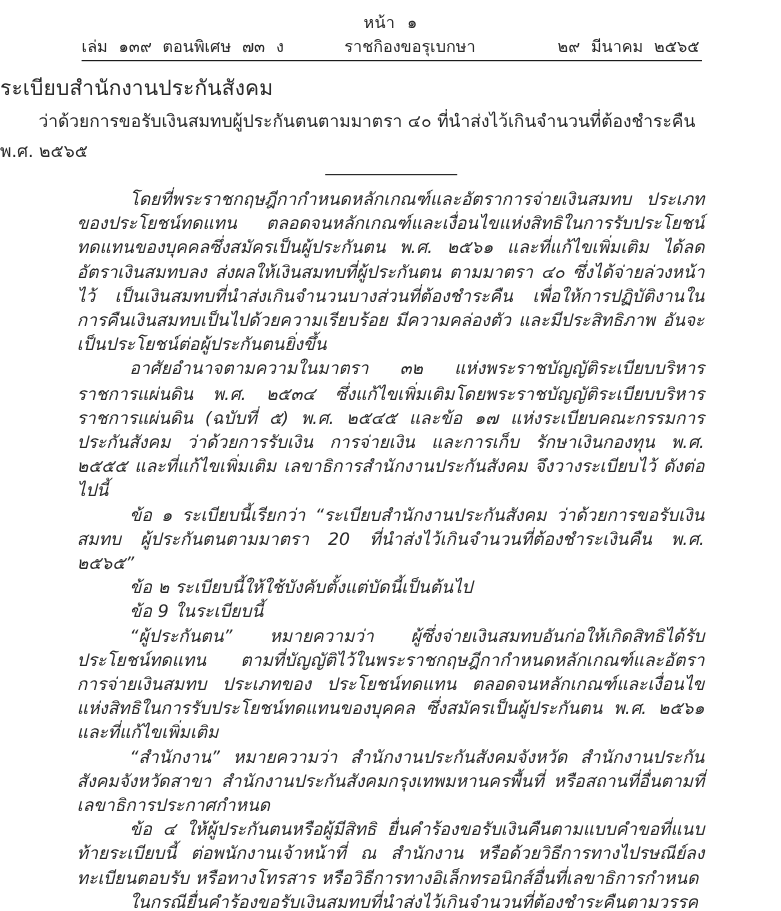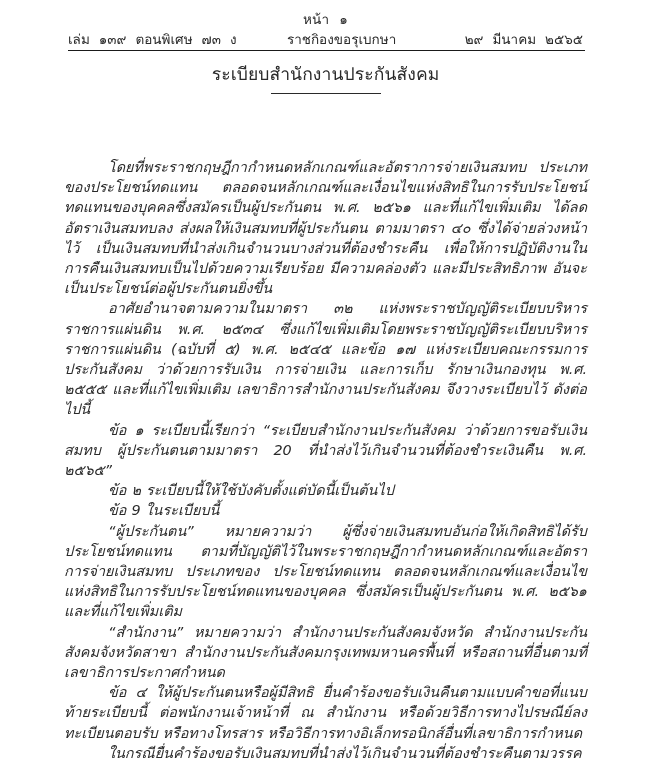--- a/index.html
+++ b/index.html
@@ -65,21 +65,21 @@
     height: 0;
     border-top: 1.6px solid #1a1a1a;
   }
 
   
   .title-block {
     position: absolute;
     left: 0;
     top: 63px;
     width: 651px;
-    text-align: center;
+    text-align: left;
   }
   .doc-title {
     font-size: 17.5px;
     line-height: 1.3;
     margin: 0;
     font-weight: normal;
     letter-spacing: 0.1px;
   }
   .doc-subtitle {
     font-size: 14.5px;
@@ -138,20 +138,22 @@
       <div class="head-right">
         <span>๒๙</span><span>มีนาคม</span><span>๒๕๖๕</span>
       </div>
     </div>
   </div>
 
   <div class="head-rule"></div>
 
   <div class="title-block">
     <h1 class="doc-title">ระเบียบสำนักงานประกันสังคม</h1>
+    <p class="doc-subtitle">ว่าด้วยการขอรับเงินสมทบผู้ประกันตนตามมาตรา  ๔๐  ที่นำส่งไว้เกินจำนวนที่ต้องชำระคืน</p>
+    <p class="doc-year">พ.ศ.  ๒๕๖๕</p>
     <div class="title-rule"></div>
   </div>
 
   <div class="body-block">
     <p class="para indent">โดยที่พระราชกฤษฎีกากำหนดหลักเกณฑ์และอัตราการจ่ายเงินสมทบ  ประเภทของประโยชน์ทดแทน ตลอดจนหลักเกณฑ์และเงื่อนไขแห่งสิทธิในการรับประโยชน์ทดแทนของบุคคลซึ่งสมัครเป็นผู้ประกันตน พ.ศ.  ๒๕๖๑  และที่แก้ไขเพิ่มเติม  ได้ลดอัตราเงินสมทบลง  ส่งผลให้เงินสมทบที่ผู้ประกันตน ตามมาตรา  ๔๐  ซึ่งได้จ่ายล่วงหน้าไว้  เป็นเงินสมทบที่นำส่งเกินจำนวนบางส่วนที่ต้องชำระคืน  เพื่อให้การปฏิบัติงานในการคืนเงินสมทบเป็นไปด้วยความเรียบร้อย  มีความคล่องตัว  และมีประสิทธิภาพ อันจะเป็นประโยชน์ต่อผู้ประกันตนยิ่งขึ้น</p>
     <p class="para indent">อาศัยอำนาจตามความในมาตรา  ๓๒  แห่งพระราชบัญญัติระเบียบบริหารราชการแผ่นดิน พ.ศ.  ๒๕๓๔ ซึ่งแก้ไขเพิ่มเติมโดยพระราชบัญญัติระเบียบบริหารราชการแผ่นดิน (ฉบับที่  ๕)  พ.ศ.  ๒๕๔๕ และข้อ  ๑๗  แห่งระเบียบคณะกรรมการประกันสังคม  ว่าด้วยการรับเงิน  การจ่ายเงิน  และการเก็บ รักษาเงินกองทุน พ.ศ.  ๒๕๕๕  และที่แก้ไขเพิ่มเติม  เลขาธิการสำนักงานประกันสังคม  จึงวางระเบียบไว้ ดังต่อไปนี้</p>
     <p class="para indent">ข้อ  ๑  ระเบียบนี้เรียกว่า  “ระเบียบสำนักงานประกันสังคม  ว่าด้วยการขอรับเงินสมทบ ผู้ประกันตนตามมาตรา  20  ที่นำส่งไว้เกินจำนวนที่ต้องชำระเงินคืน  พ.ศ.  ๒๕๖๕”</p>
     <p class="para indent last-left">ข้อ  ๒  ระเบียบนี้ให้ใช้บังคับตั้งแต่บัดนี้เป็นต้นไป</p>
     <p class="para indent last-left">ข้อ  9  ในระเบียบนี้</p>
     <p class="para indent">“ผู้ประกันตน”  หมายความว่า  ผู้ซึ่งจ่ายเงินสมทบอันก่อให้เกิดสิทธิได้รับประโยชน์ทดแทน ตามที่บัญญัติไว้ในพระราชกฤษฎีกากำหนดหลักเกณฑ์และอัตราการจ่ายเงินสมทบ  ประเภทของ ประโยชน์ทดแทน  ตลอดจนหลักเกณฑ์และเงื่อนไขแห่งสิทธิในการรับประโยชน์ทดแทนของบุคคล ซึ่งสมัครเป็นผู้ประกันตน พ.ศ.  ๒๕๖๑  และที่แก้ไขเพิ่มเติม</p>

